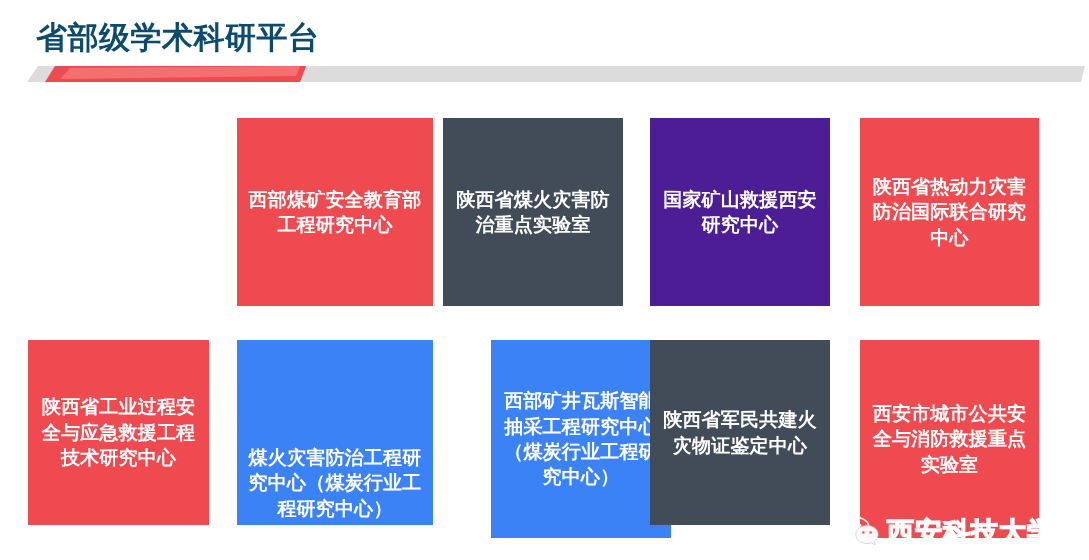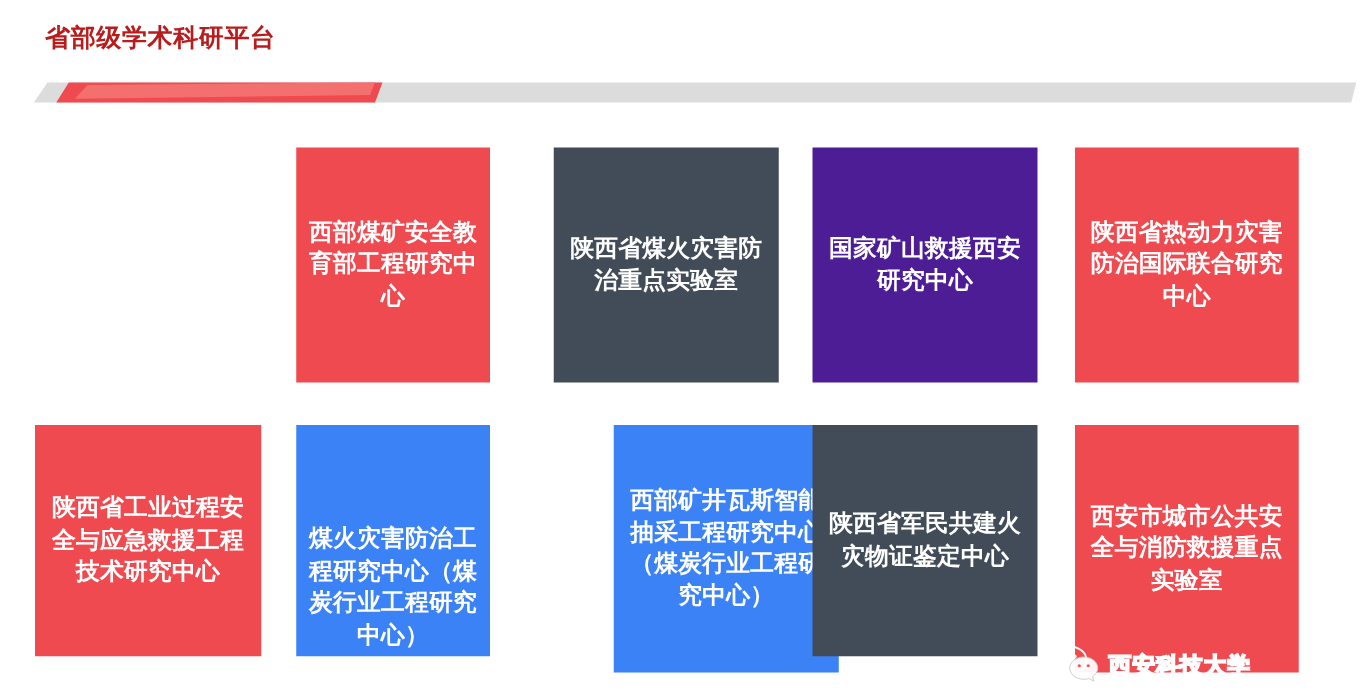--- a/index.html
+++ b/index.html
@@ -20,24 +20,24 @@
     position: absolute;
     left: 0;
     top: 0;
     width: 1089px;
     height: 92px;
   }
   #page-title {
     position: absolute;
     left: 36px;
     top: 17px;
-    font-size: 20px;
+    font-size: 31px;
     font-weight: bold;
     letter-spacing: 0.5px;
-    color: #b91c1c;
+    color: #0c4a6e;
     white-space: nowrap;
   }
   #title-rule {
     position: absolute;
     left: 0;
     top: 62px;
     width: 1089px;
     height: 24px;
   }
 
@@ -67,21 +67,21 @@
     word-break: break-all;
   }
 
   
   .r1 { top: 118px; height: 188px; }
   
   .r2 { top: 340px; height: 185px; }
   .r2.tall { height: 198px; }
 
   .c1 { left: 28px;  width: 181px; }
-  .c2 { left: 237px; width: 155px; }
+  .c2 { left: 237px; width: 196px; }
   .c3 { left: 443px; width: 180px; justify-content: center; }
   .c4 { left: 650px; width: 180px; }
   .c5 { left: 860px; width: 179px; }
 
   
   #watermark {
     position: absolute;
     left: 840px;
     top: 506px;
     width: 240px;
@@ -90,21 +90,21 @@
     align-items: center;
     gap: 7px;
     pointer-events: none;
   }
   #wm-icon {
     width: 40px;
     height: 36px;
     flex: 0 0 auto;
   }
   #wm-text {
-    font-size: 18px;
+    font-size: 27px;
     font-weight: bold;
     letter-spacing: 1px;
     color: transparent;
     -webkit-text-stroke: 1.4px #ffffff;
     text-shadow: 0 0 1px rgba(255,255,255,0.55);
     white-space: nowrap;
   }
 </style>
 </head>
 <body>

